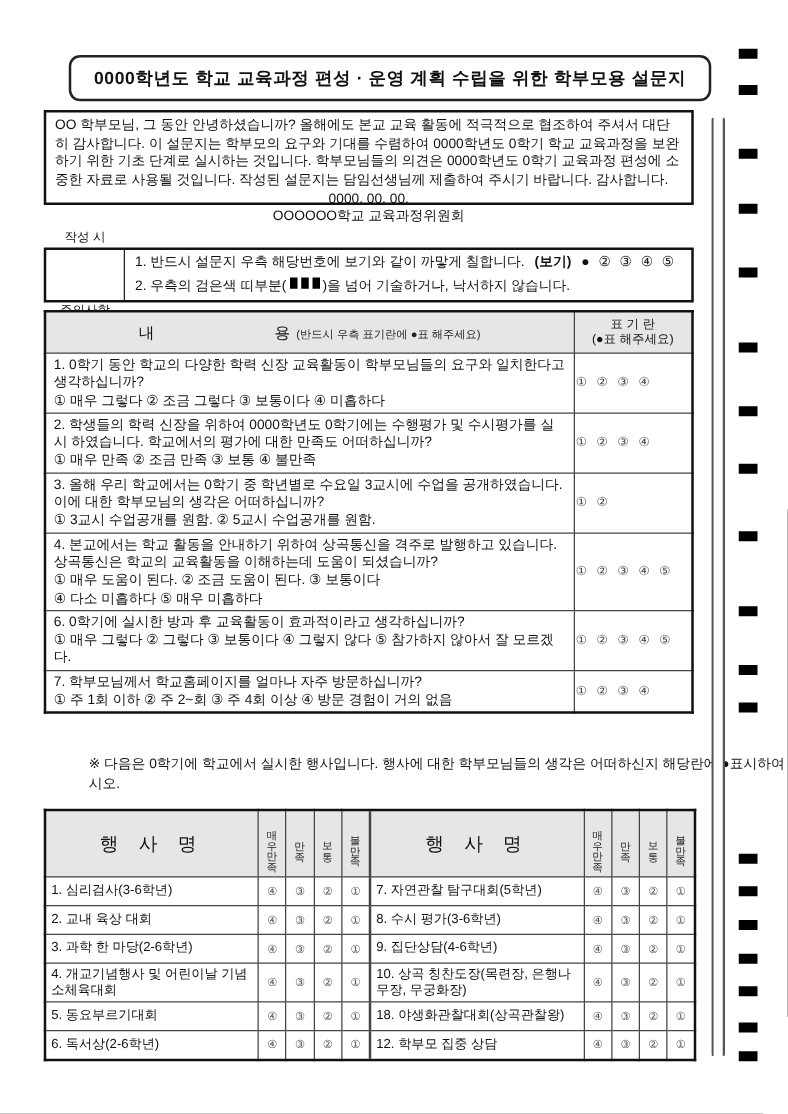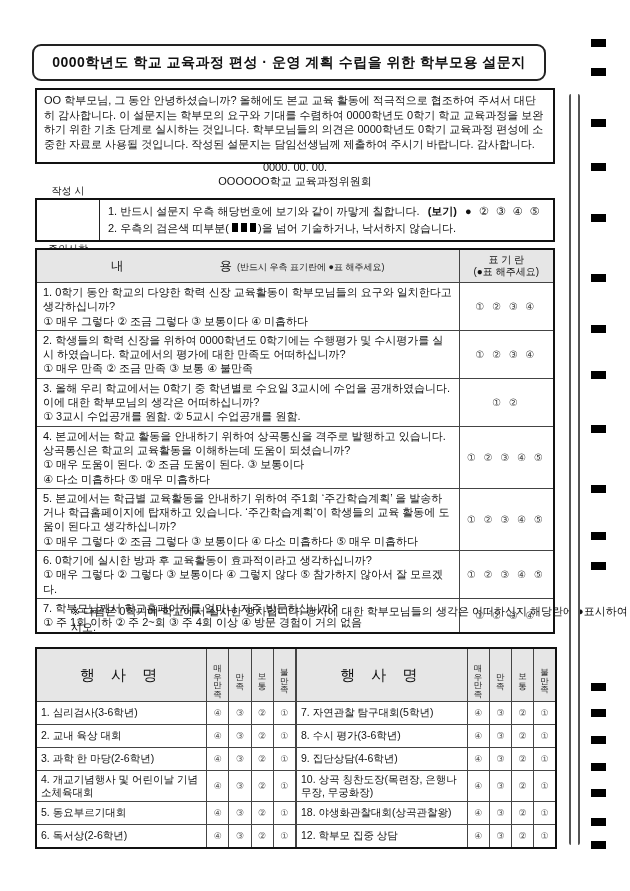--- a/index.html
+++ b/index.html
@@ -3,32 +3,32 @@
 <meta charset="utf-8">
 <style>
   html,body { margin:0; padding:0; background:#888; }
   .page {
     position:relative; width:630px; height:891px; background:#ffffff;
     font-family:"Liberation Sans","DejaVu Sans",sans-serif; color:#111;
     overflow:hidden; margin:0 auto;
   }
   
   .title-box {
-    position:absolute; left:32px; top:44px; width:510px; height:33px;
+    position:absolute; left:55px; top:44px; width:510px; height:33px;
     border:2px solid #222; border-radius:9px;
     display:flex; align-items:center; justify-content:center;
     font-weight:bold; font-size:14px; letter-spacing:0.5px; background:#fff;
   }
   
   .intro-box {
     position:absolute; left:35px; top:88px; width:520px; height:76px;
     border:2px solid #111; box-sizing:border-box; padding:3px 7px 2px 7px;
     font-size:11px; line-height:1.33;
   }
-  .intro-date { text-align:center; margin-top:8px; }
+  .intro-date { text-align:center; margin-top:0; }
   .intro-committee { text-align:center; }
   
   .inst-box {
     position:absolute; left:35px; top:198px; width:520px; height:44px;
     border:2px solid #111; box-sizing:border-box; display:flex; align-items:stretch;
   }
   .inst-label {
     width:62px; border-right:1px solid #222; display:flex; flex-direction:column;
     justify-content:center; align-items:center; font-size:10px; line-height:1.45;gap:44px;
   }
@@ -48,21 +48,21 @@
   .survey-table, .survey-table td, .survey-table th { border:1px solid #444; }
   .survey-table { border:2px solid #111; }
   .survey-table th { background:#e6e6e6; font-weight:normal; }
   .content-h { height:30px; }
   .content-h .inner { display:flex; align-items:center; justify-content:center; }
   .content-h .c1 { font-size:12.5px; margin-right:96px; }
   .content-h .c2 { font-size:12.5px; margin-right:5px; }
   .content-h .cnote { font-size:9px; color:#222; padding-top:2px; }
   .marks-h { width:95px; font-size:10px; line-height:1.25; }
   .qcell { padding:2px 6px; vertical-align:middle; line-height:1.3; }
-  .mcell { text-align:center; font-size:10px; color:#444; letter-spacing:2.5px; }
+  .mcell { font-size:10px; color:#444; letter-spacing:2.5px; }
   .h3l { height:44px; } .h4l { height:57px; } .h2l { height:31px; }
   
   .note {
     position:absolute; left:35px; top:604px; width:584px;
     font-size:11px; line-height:1.45;padding-left:36px;
   }
   
   .events { position:absolute; left:35px; top:647px; width:522px; display:flex; }
   .etab { border-collapse:collapse; width:261px; font-size:10.5px; table-layout:fixed; }
   .etab, .etab td, .etab th { border:1px solid #444; }
@@ -156,27 +156,20 @@
           <div>3. 올해 우리 학교에서는 0학기 중 학년별로 수요일 3교시에 수업을 공개하였습니다. 이에 대한 학부모님의 생각은 어떠하십니까?</div>
           <div>① 3교시 수업공개를 원함. ② 5교시 수업공개를 원함.</div>
         </td>
         <td class="mcell">① ②</td>
       </tr>
       <tr class="h4l">
         <td class="qcell">
           <div>4. 본교에서는 학교 활동을 안내하기 위하여 상곡통신을 격주로 발행하고 있습니다. 상곡통신은 학교의 교육활동을 이해하는데 도움이 되셨습니까?</div>
           <div>① 매우 도움이 된다. ② 조금 도움이 된다. ③ 보통이다</div>
           <div>④ 다소 미흡하다 ⑤ 매우 미흡하다</div>
-        </td>
-        <td class="mcell">① ② ③ ④ ⑤</td>
-      </tr>
-      <tr class="h4l">
-        <td class="qcell">
-          <div>5. 본교에서는 학급별 교육활동을 안내하기 위하여 주1회 ‘주간학습계획’ 을 발송하거나 학급홈페이지에 탑재하고 있습니다. ‘주간학습계획‘이 학생들의 교육 활동에 도움이 된다고 생각하십니까?</div>
-          <div>① 매우 그렇다 ② 조금 그렇다 ③ 보통이다 ④ 다소 미흡하다 ⑤ 매우 미흡하다</div>
         </td>
         <td class="mcell">① ② ③ ④ ⑤</td>
       </tr>
       <tr class="h2l">
         <td class="qcell">
           <div>6. 0학기에 실시한 방과 후 교육활동이 효과적이라고 생각하십니까?</div>
           <div>① 매우 그렇다 ② 그렇다 ③ 보통이다 ④ 그렇지 않다 ⑤ 참가하지 않아서 잘 모르겠다.</div>
         </td>
         <td class="mcell">① ② ③ ④ ⑤</td>
       </tr>

